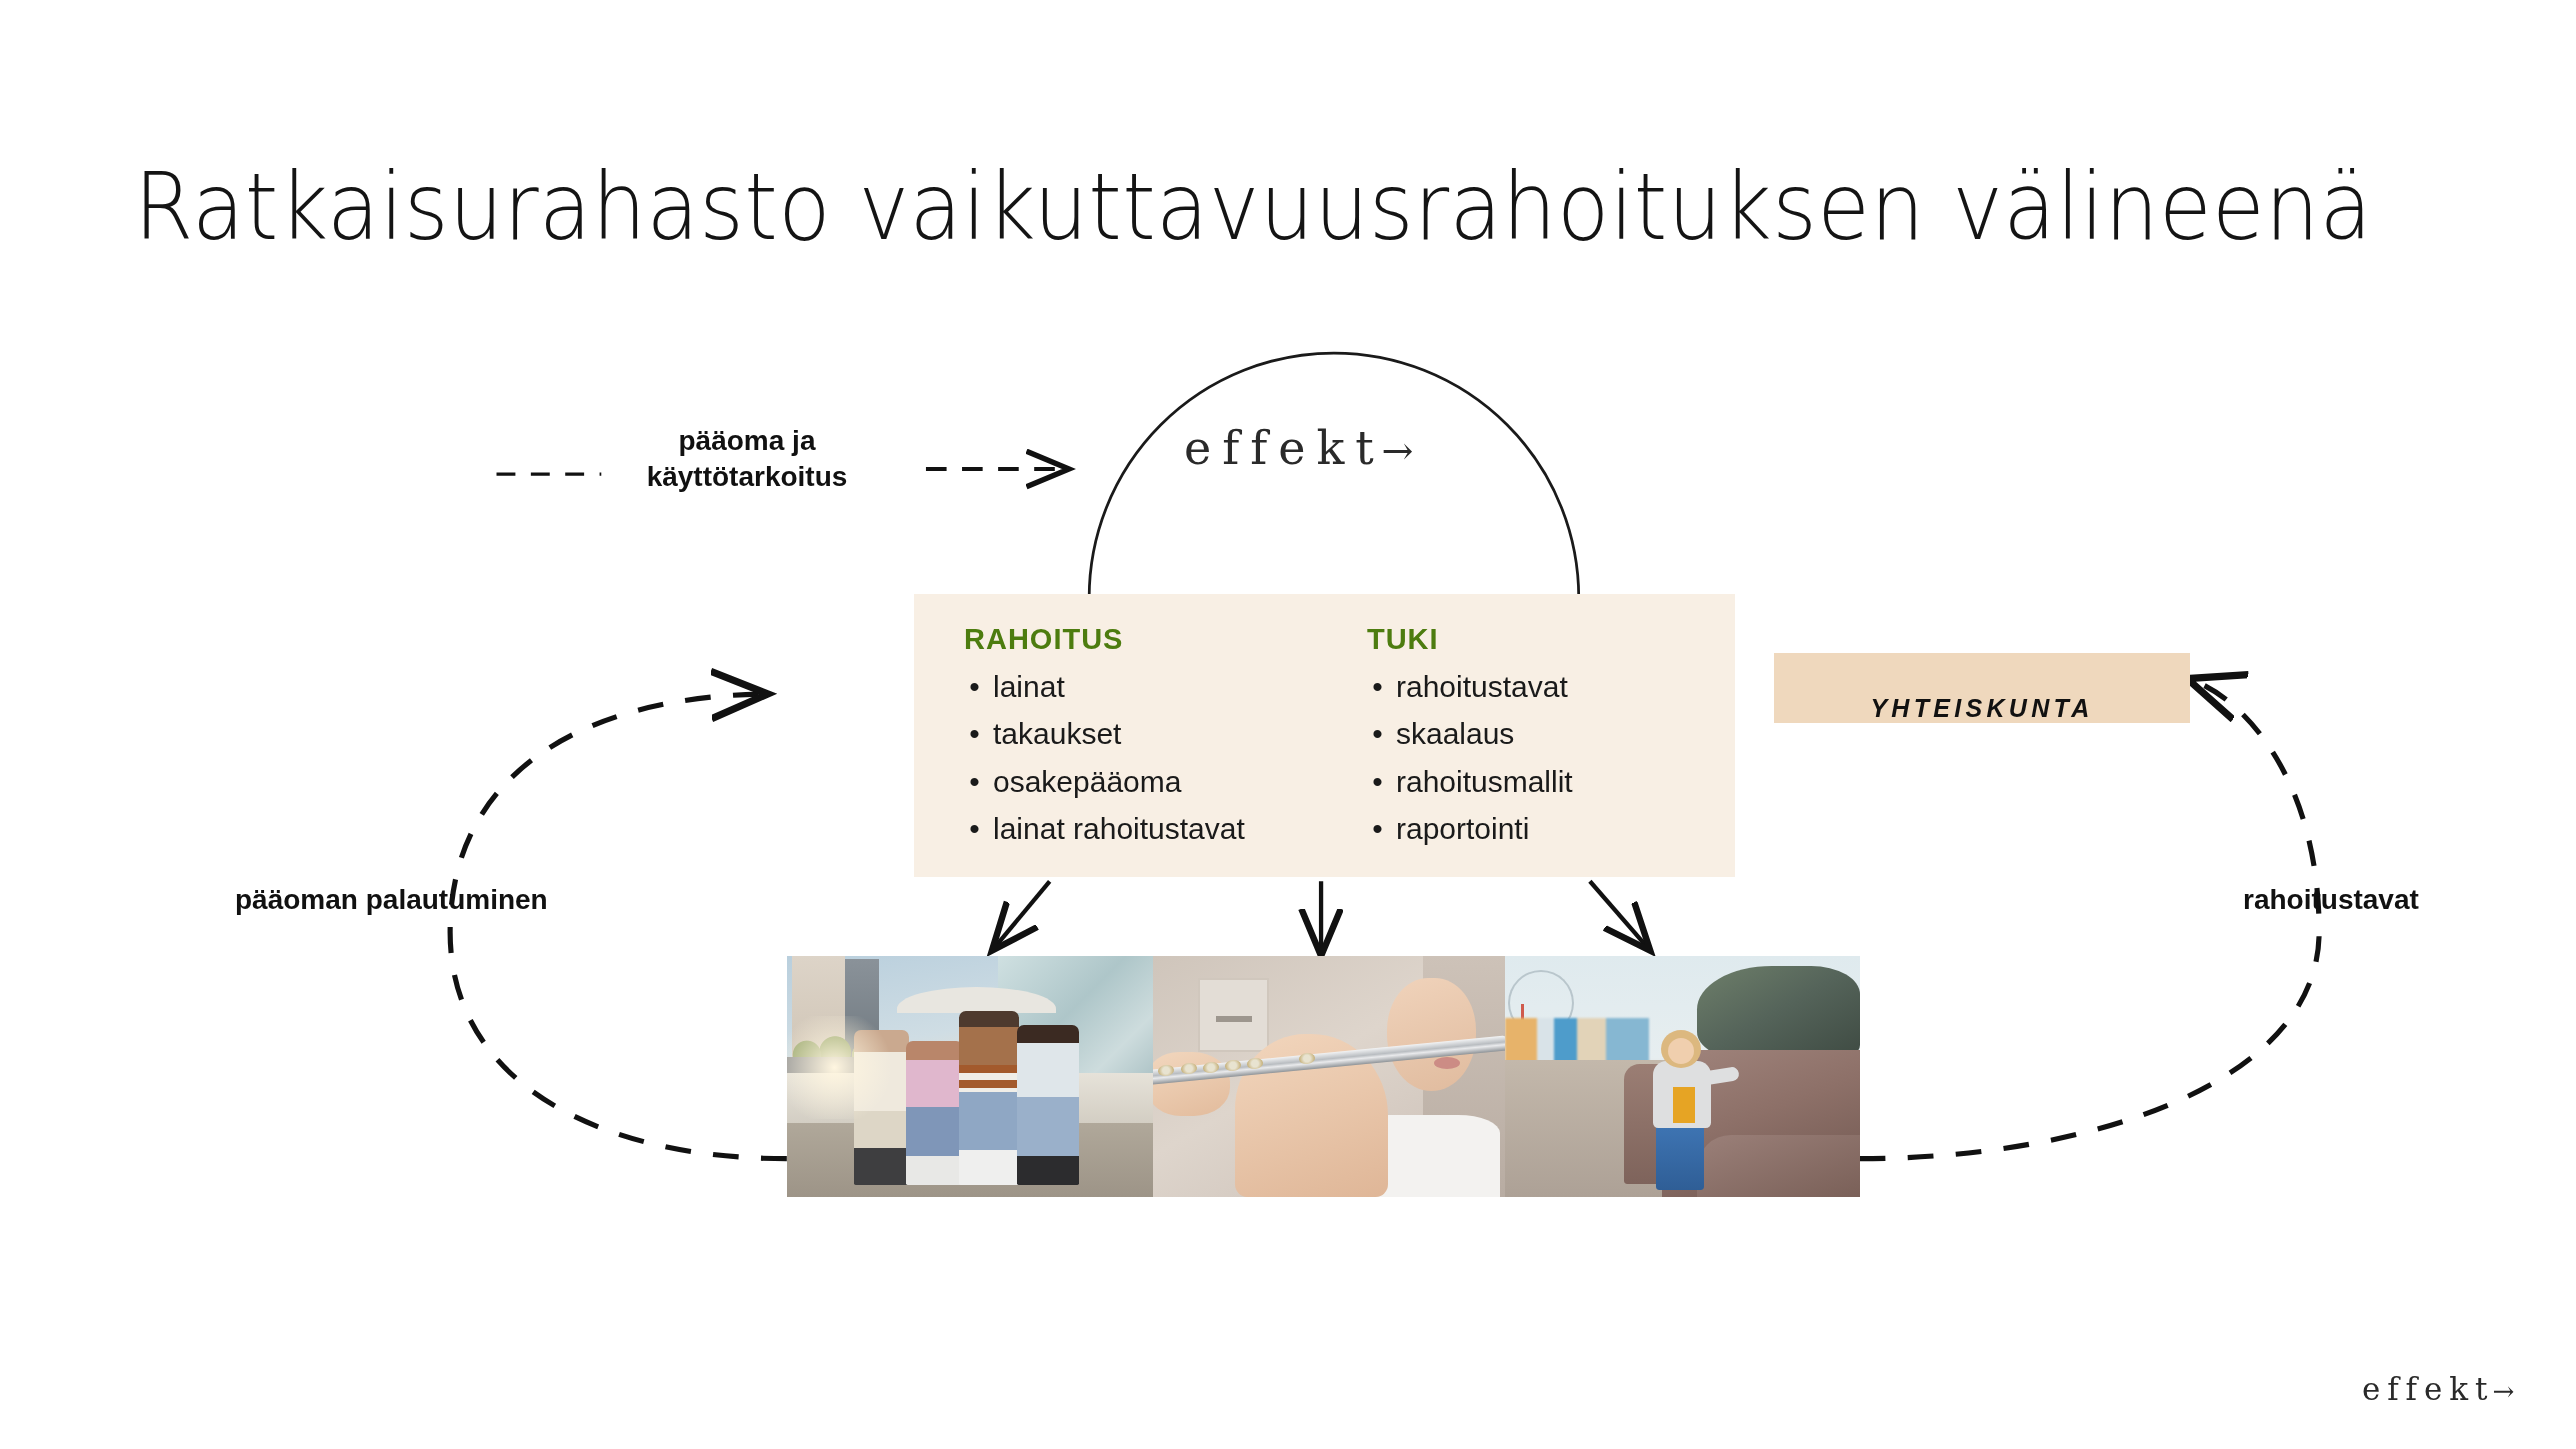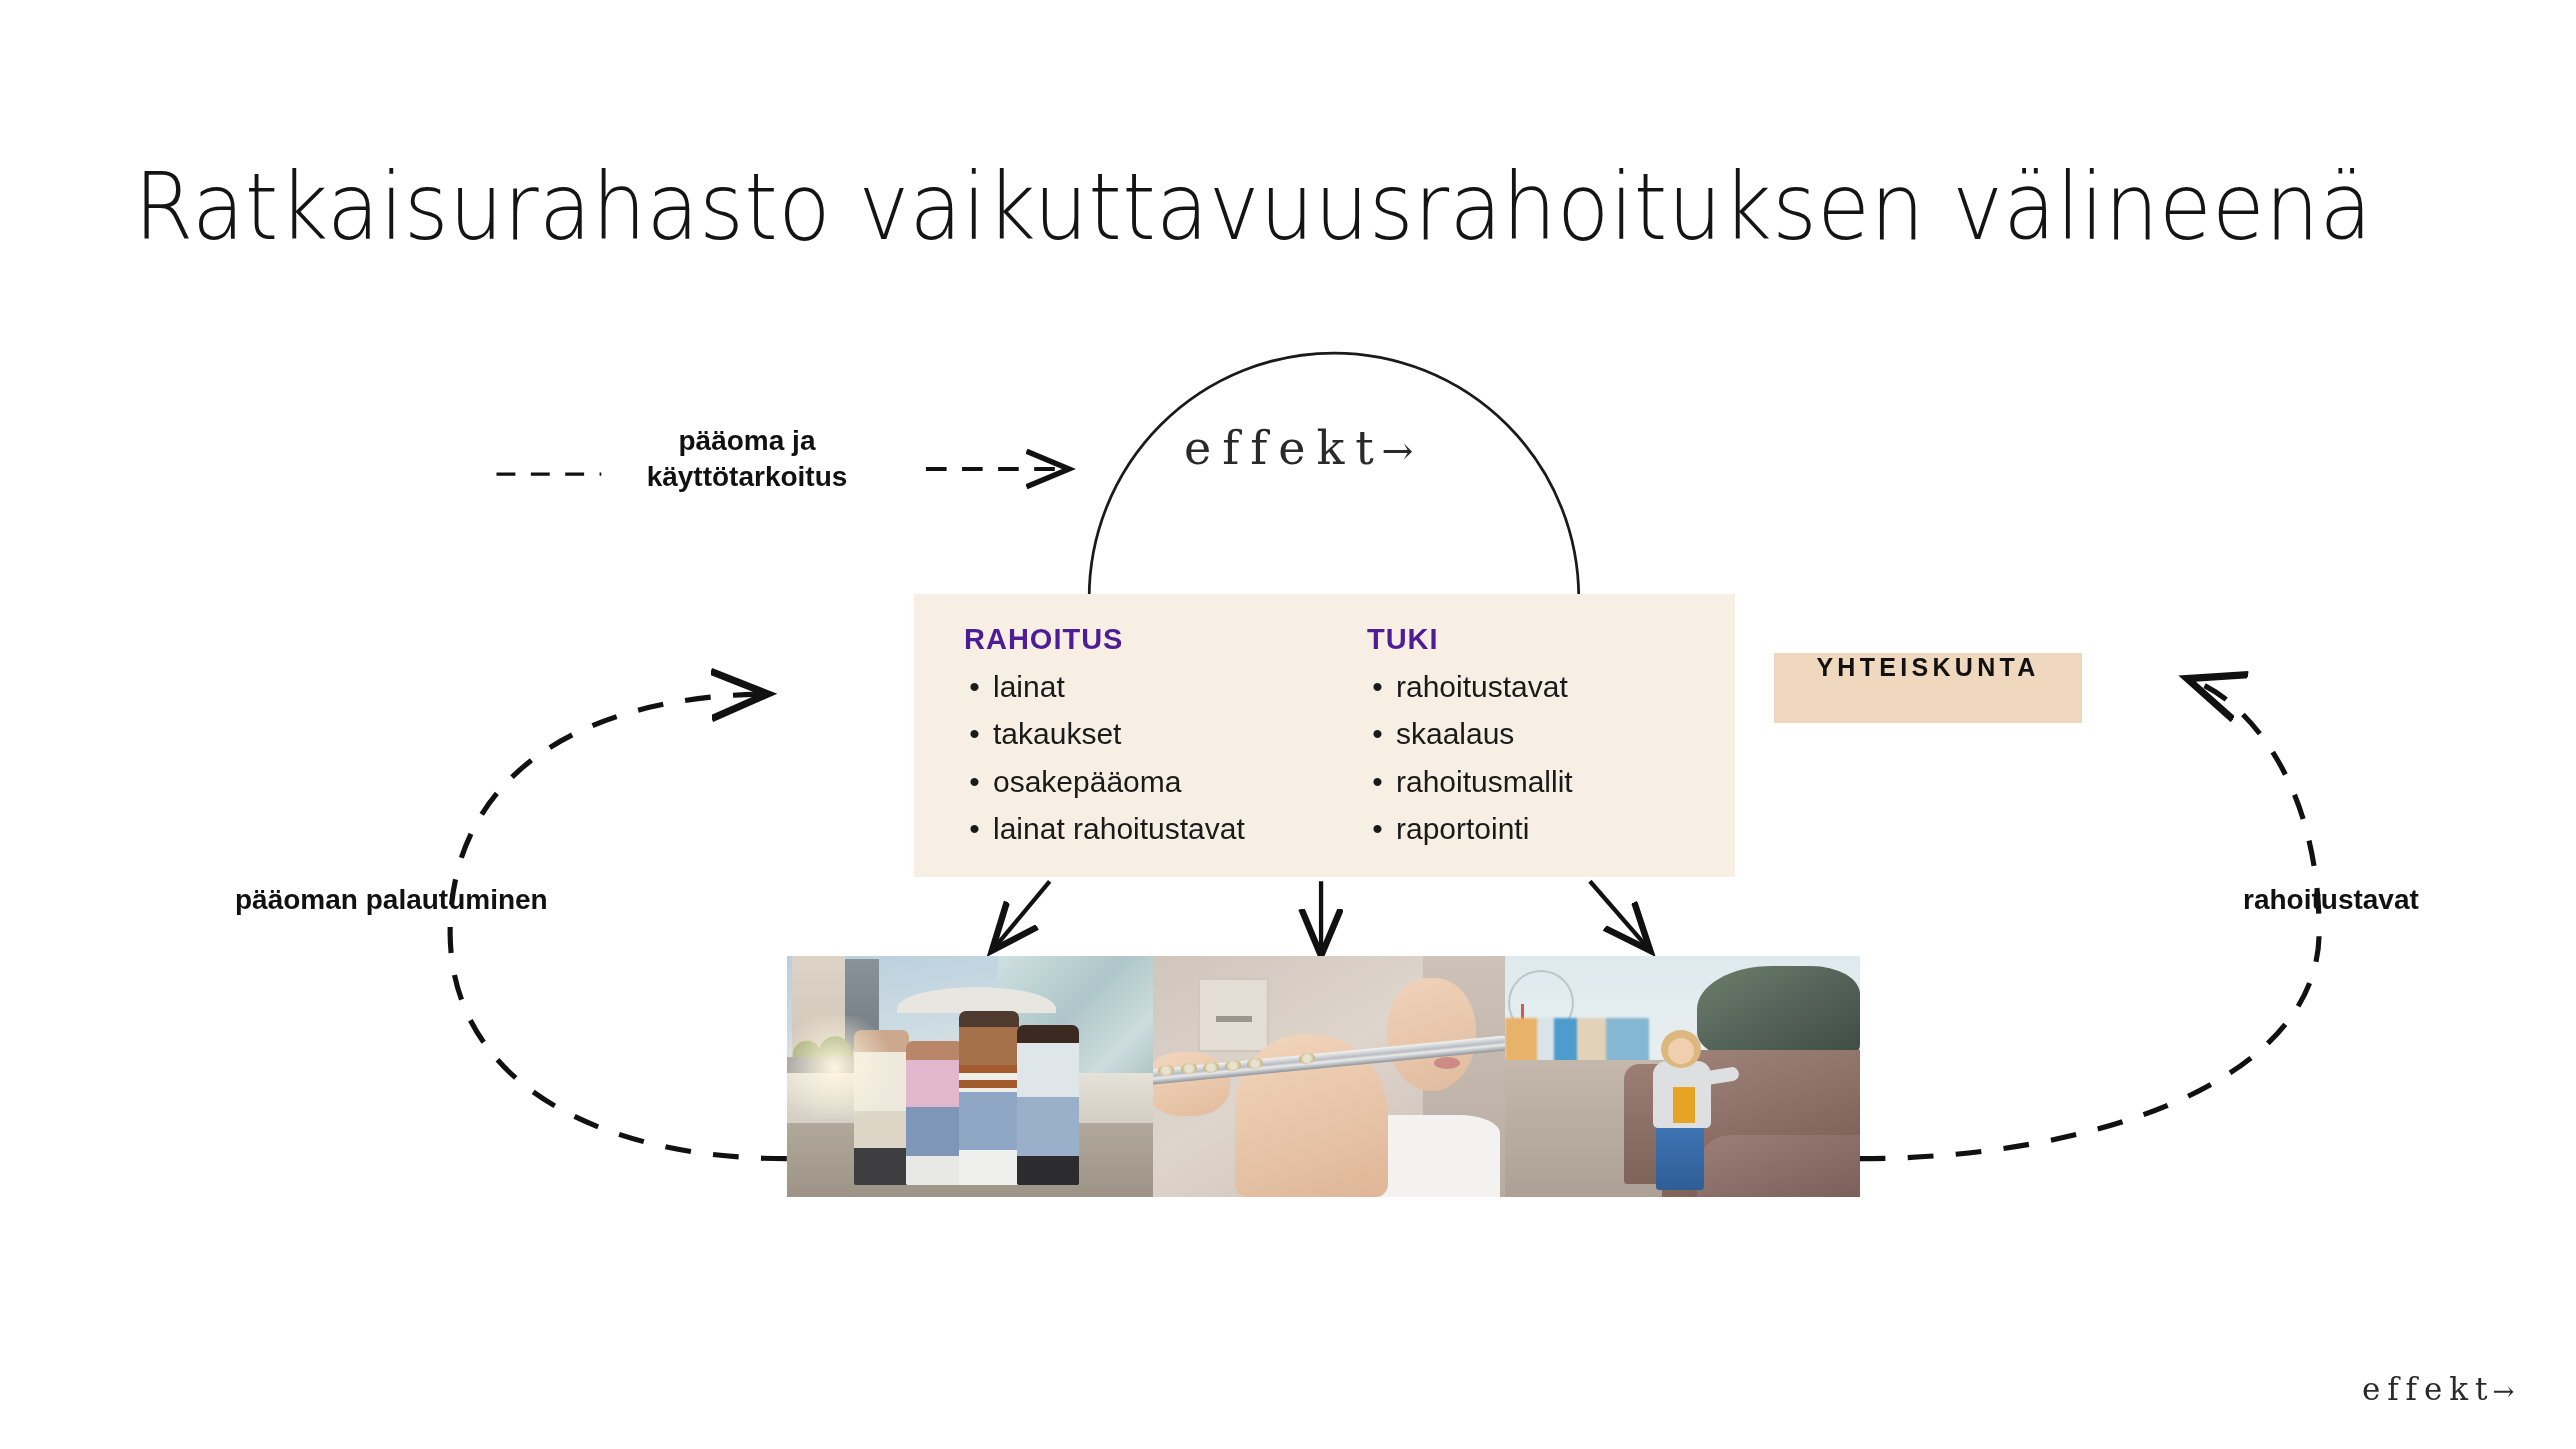--- a/index.html
+++ b/index.html
@@ -133,21 +133,21 @@
   .panel-columns {
     display: flex;
     padding: 29px 0 0 50px;
   }
   .panel-col { width: 404px; }
   .panel-col.col-right { width: 369px; }
   .col-heading {
     font-size: 29px;
     font-weight: 700;
     letter-spacing: 1px;
-    color: #4c1d95;
+    color: #4d7c0f;
     margin-bottom: 6.9px;
   }
   .col-list {
     list-style: none;
     margin: 0;
     padding: 0;
   }
   .col-list li {
     position: relative;
     padding-left: 29px;
@@ -160,30 +160,31 @@
     position: absolute;
     left: 5.2px;
     top: 0;
   }
 
   
   #yhteiskunta-badge {
     position: absolute;
     left: 1774px;
     top: 653px;
-    width: 308px;
+    width: 416px;
     height: 70px;
     background: #efd8bd;
     display: flex;
-    align-items: flex-start;
+    align-items: flex-end;
     justify-content: center;
     font-size: 25px;
     font-weight: 600;
     letter-spacing: 4.3px;
     color: #111111;
+    font-style: italic;
   }
 
   
   #return-label {
     position: absolute;
     left: 199px;
     top: 884px;
     font-size: 28px;
     font-weight: 700;
     color: #111111;

